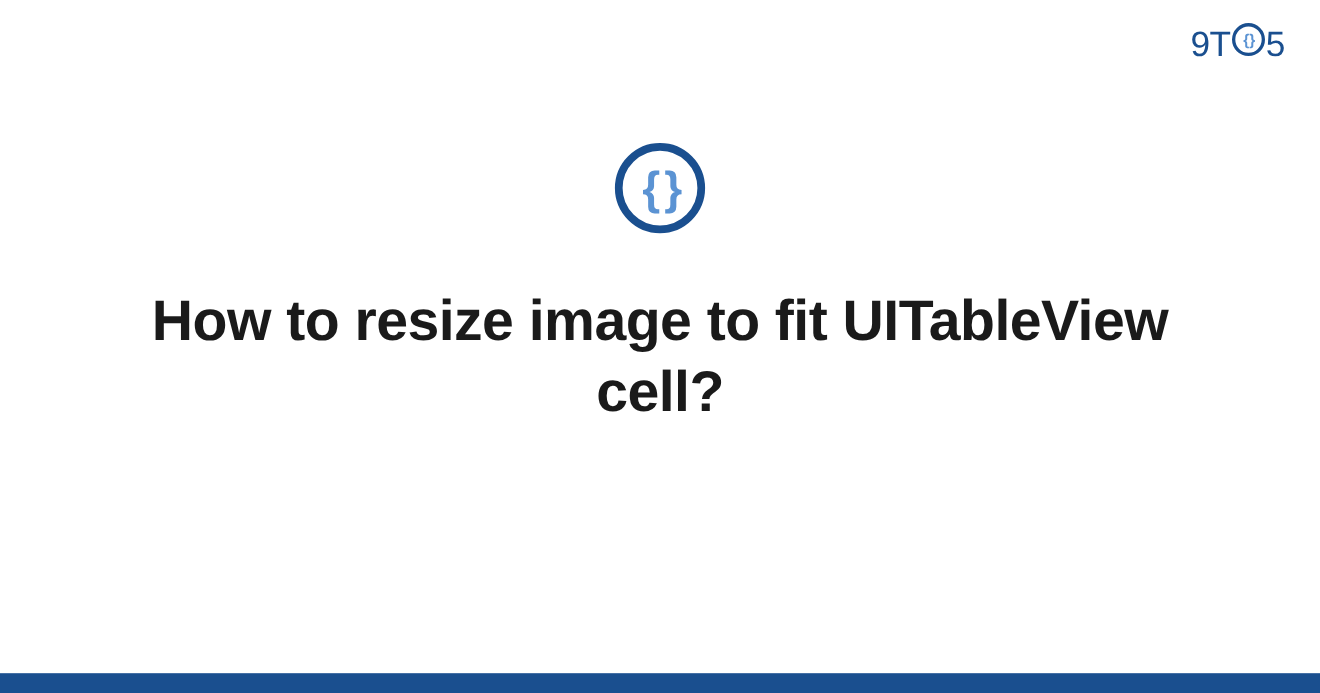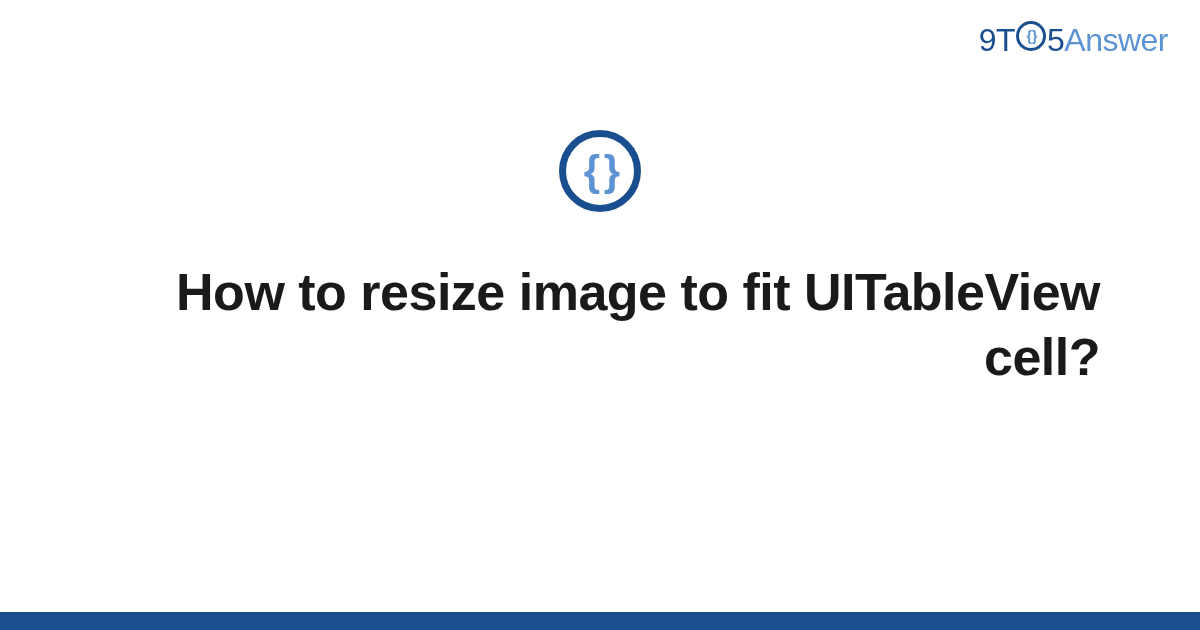--- a/index.html
+++ b/index.html
@@ -81,21 +81,21 @@
       font-size: 42px;
       font-weight: 700;
       letter-spacing: -4px;
       font-family: "Segoe UI", Arial, sans-serif;
       line-height: 1;
     }
     .title {
       color: #1a1a1a;
       font-size: 52px;
       font-weight: 700;
-      text-align: right;
+      text-align: center;
       line-height: 1.25;
       max-width: 1000px;
       letter-spacing: -0.5px;
     }
     .bottom-bar {
       position: absolute;
       bottom: 0;
       left: 0;
       width: 100%;
       height: 18px;
@@ -104,21 +104,20 @@
   </style>
 </head>
 <body>
 
 <div class="logo-wrap">
   <span class="logo-9t">9T</span>
   <span class="logo-circle">
     <span class="logo-circle-inner">{ }</span>
   </span>
   <span class="logo-5">5</span>
-  <span class="logo-answer">Answer</span>
 </div>
 
 <div class="center-content">
   <div class="icon-circle">
     <span class="icon-braces">{ }</span>
   </div>
   <h1 class="title">How to resize image to fit UITableView cell?</h1>
 </div>
 
 <div class="bottom-bar"></div>

